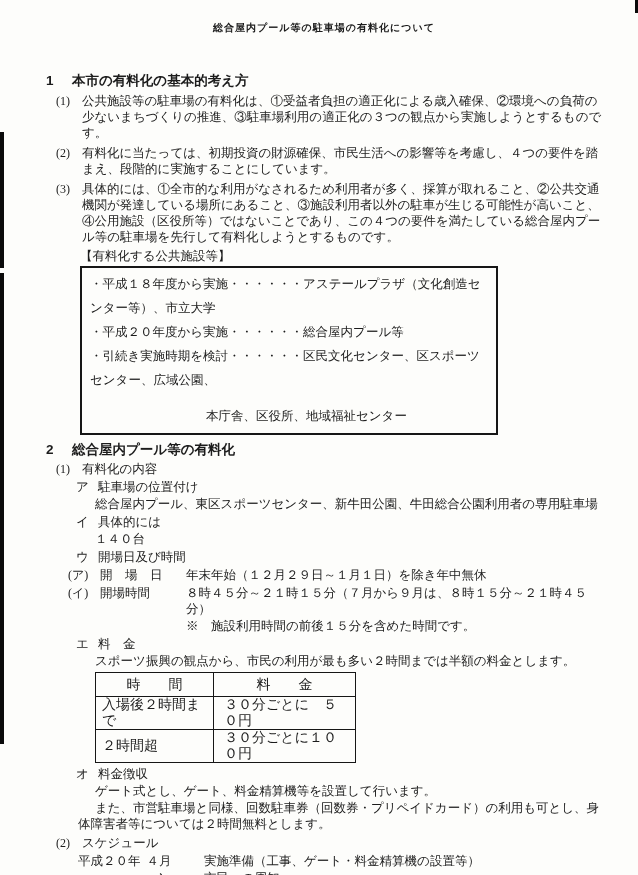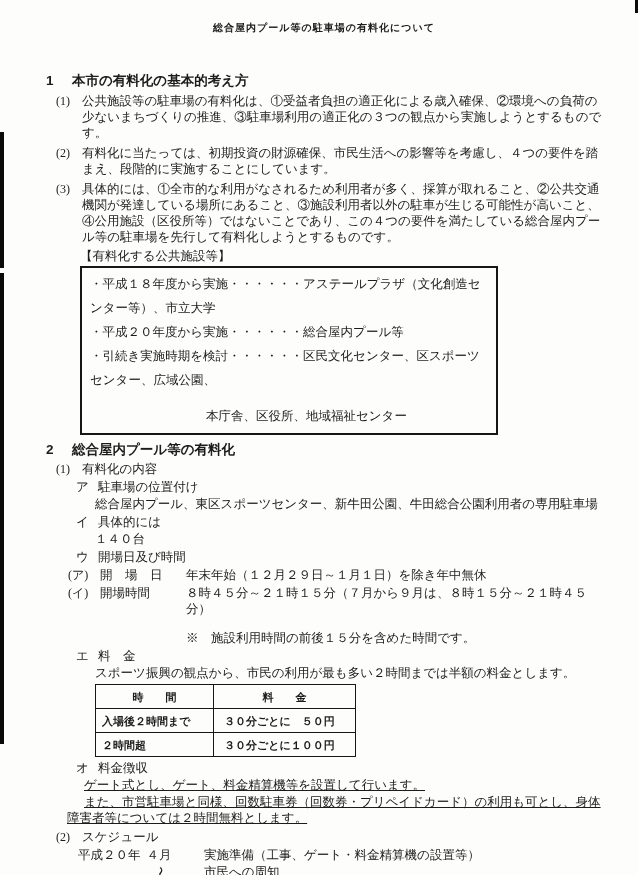--- a/index.html
+++ b/index.html
@@ -48,34 +48,34 @@
   .sub-head .marker { margin-left:10px; width:26px; flex:none; font-size:12px; }
 
   .kana-item { display:flex; margin-top:2px; }
   .kana-item .kana { margin-left:30px; width:22px; flex:none; }
   .kana-body { margin-left:49px; margin-top:1px; }
 
   .row3 { display:flex; margin-left:22px; margin-top:2px; }
   .row3 .r-marker { width:32px; flex:none; font-size:12px; }
   .row3 .r-label { width:86px; flex:none; }
   .row3 .r-text { flex:1; }
-  .note-line { margin-left:140px; margin-top:13px; }
+  .note-line { margin-left:140px; margin-top:1px; }
 
   table.fee-table { border-collapse:collapse; margin:3px 0 3px 49px; }
   .fee-table th, .fee-table td {
-    border:1.6px solid #161616; font-weight:bold; font-size:11px;
+    border:1.6px solid #161616; font-weight:normal; font-size:14px;
     height:24px; padding:0 6px;
   }
   .fee-table th { text-align:center; }
   .fee-table td.c1 { width:118px; text-align:left; }
   .fee-table td.c2 { width:142px; text-align:left; padding-left:10px; }
   .fee-table th.c1 { width:118px; }
   .fee-table th.c2 { width:142px; }
 
-  .o-para { margin-left:21px; text-indent:17px; margin-top:1px;text-decoration:underline; }
+  .o-para { margin-left:32px; text-indent:17px; margin-top:1px; }
 
   .schedule { margin-left:32px; margin-top:2px; line-height:17px; }
   .sched-row { display:flex; }
   .s-year { width:64px; flex:none; }
   .s-month { width:34px; flex:none; text-align:center; }
   .s-text { margin-left:28px; }
   .brace { display:inline-block; transform:rotate(90deg); }
 </style>
 </head>
 <body>

